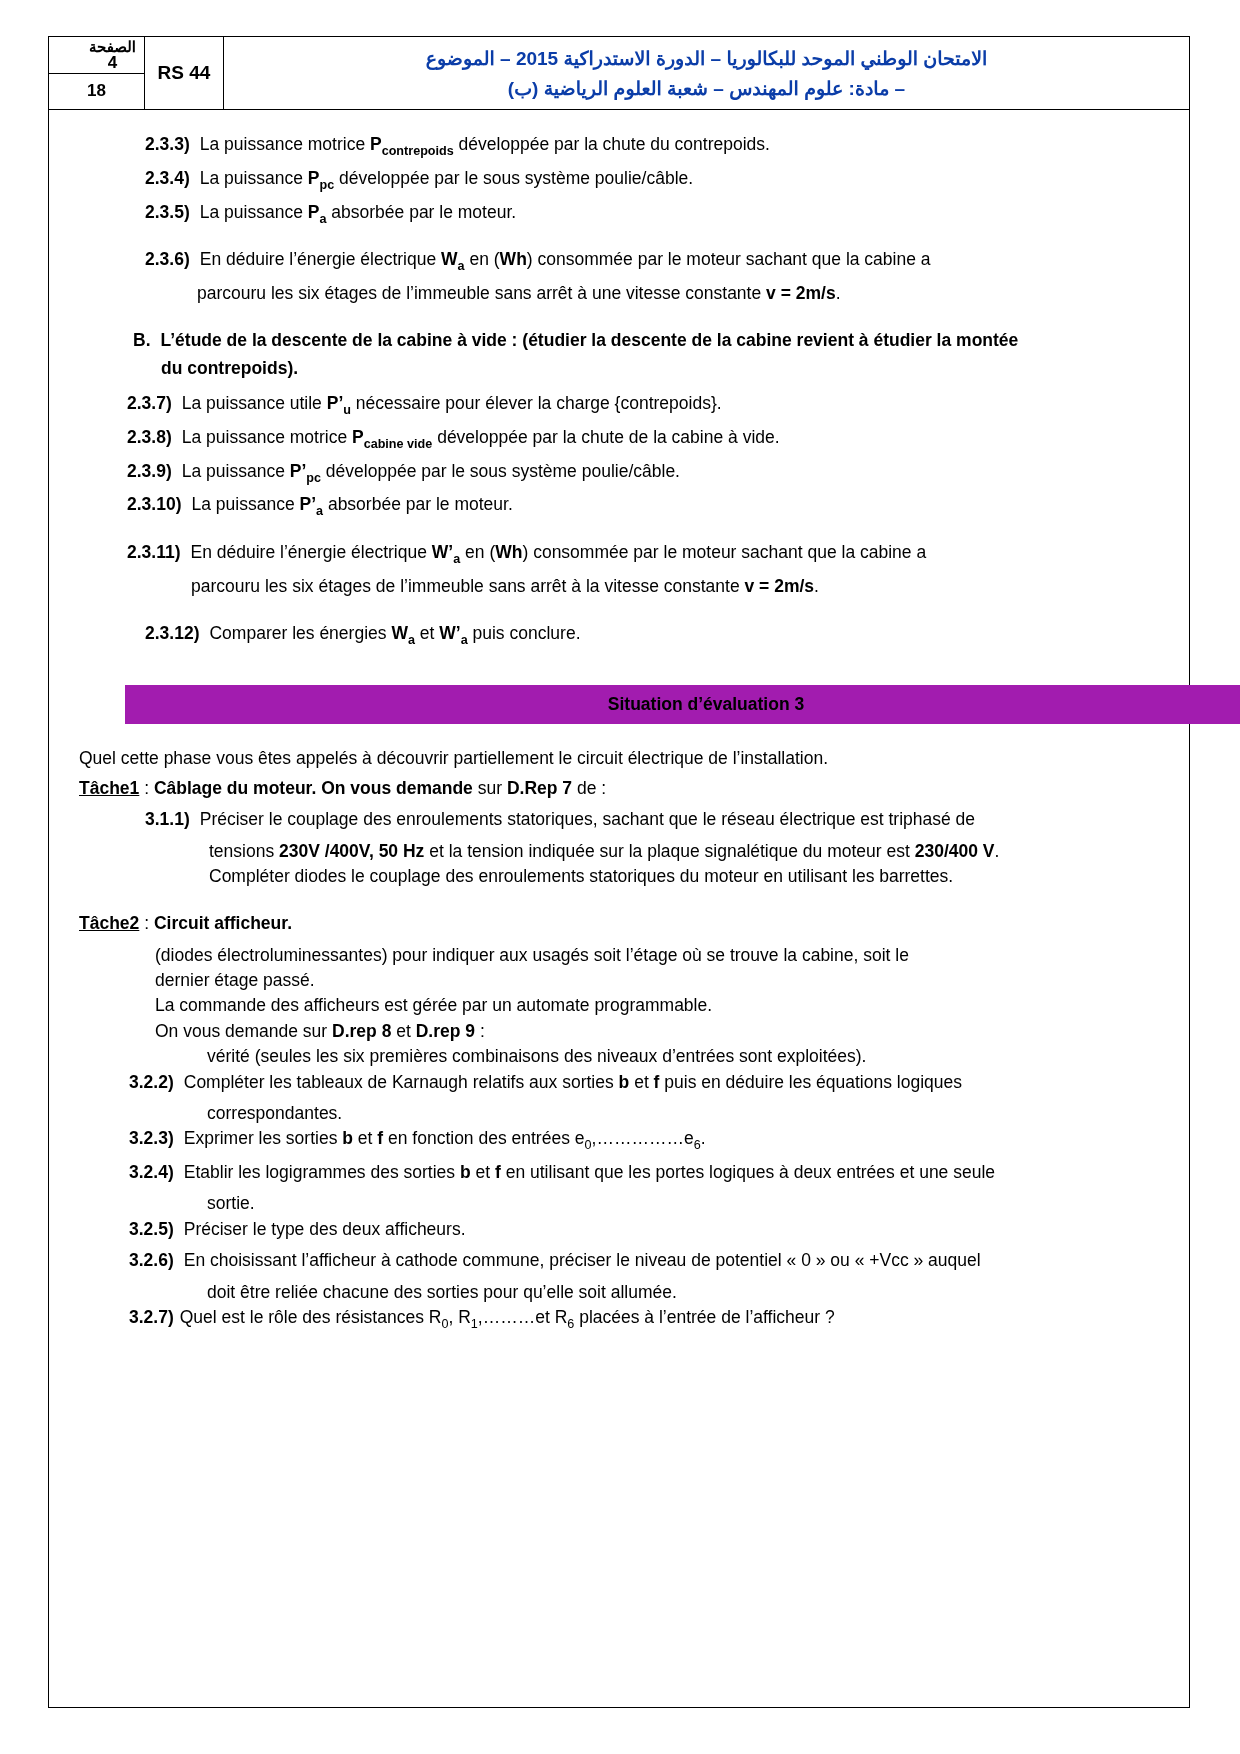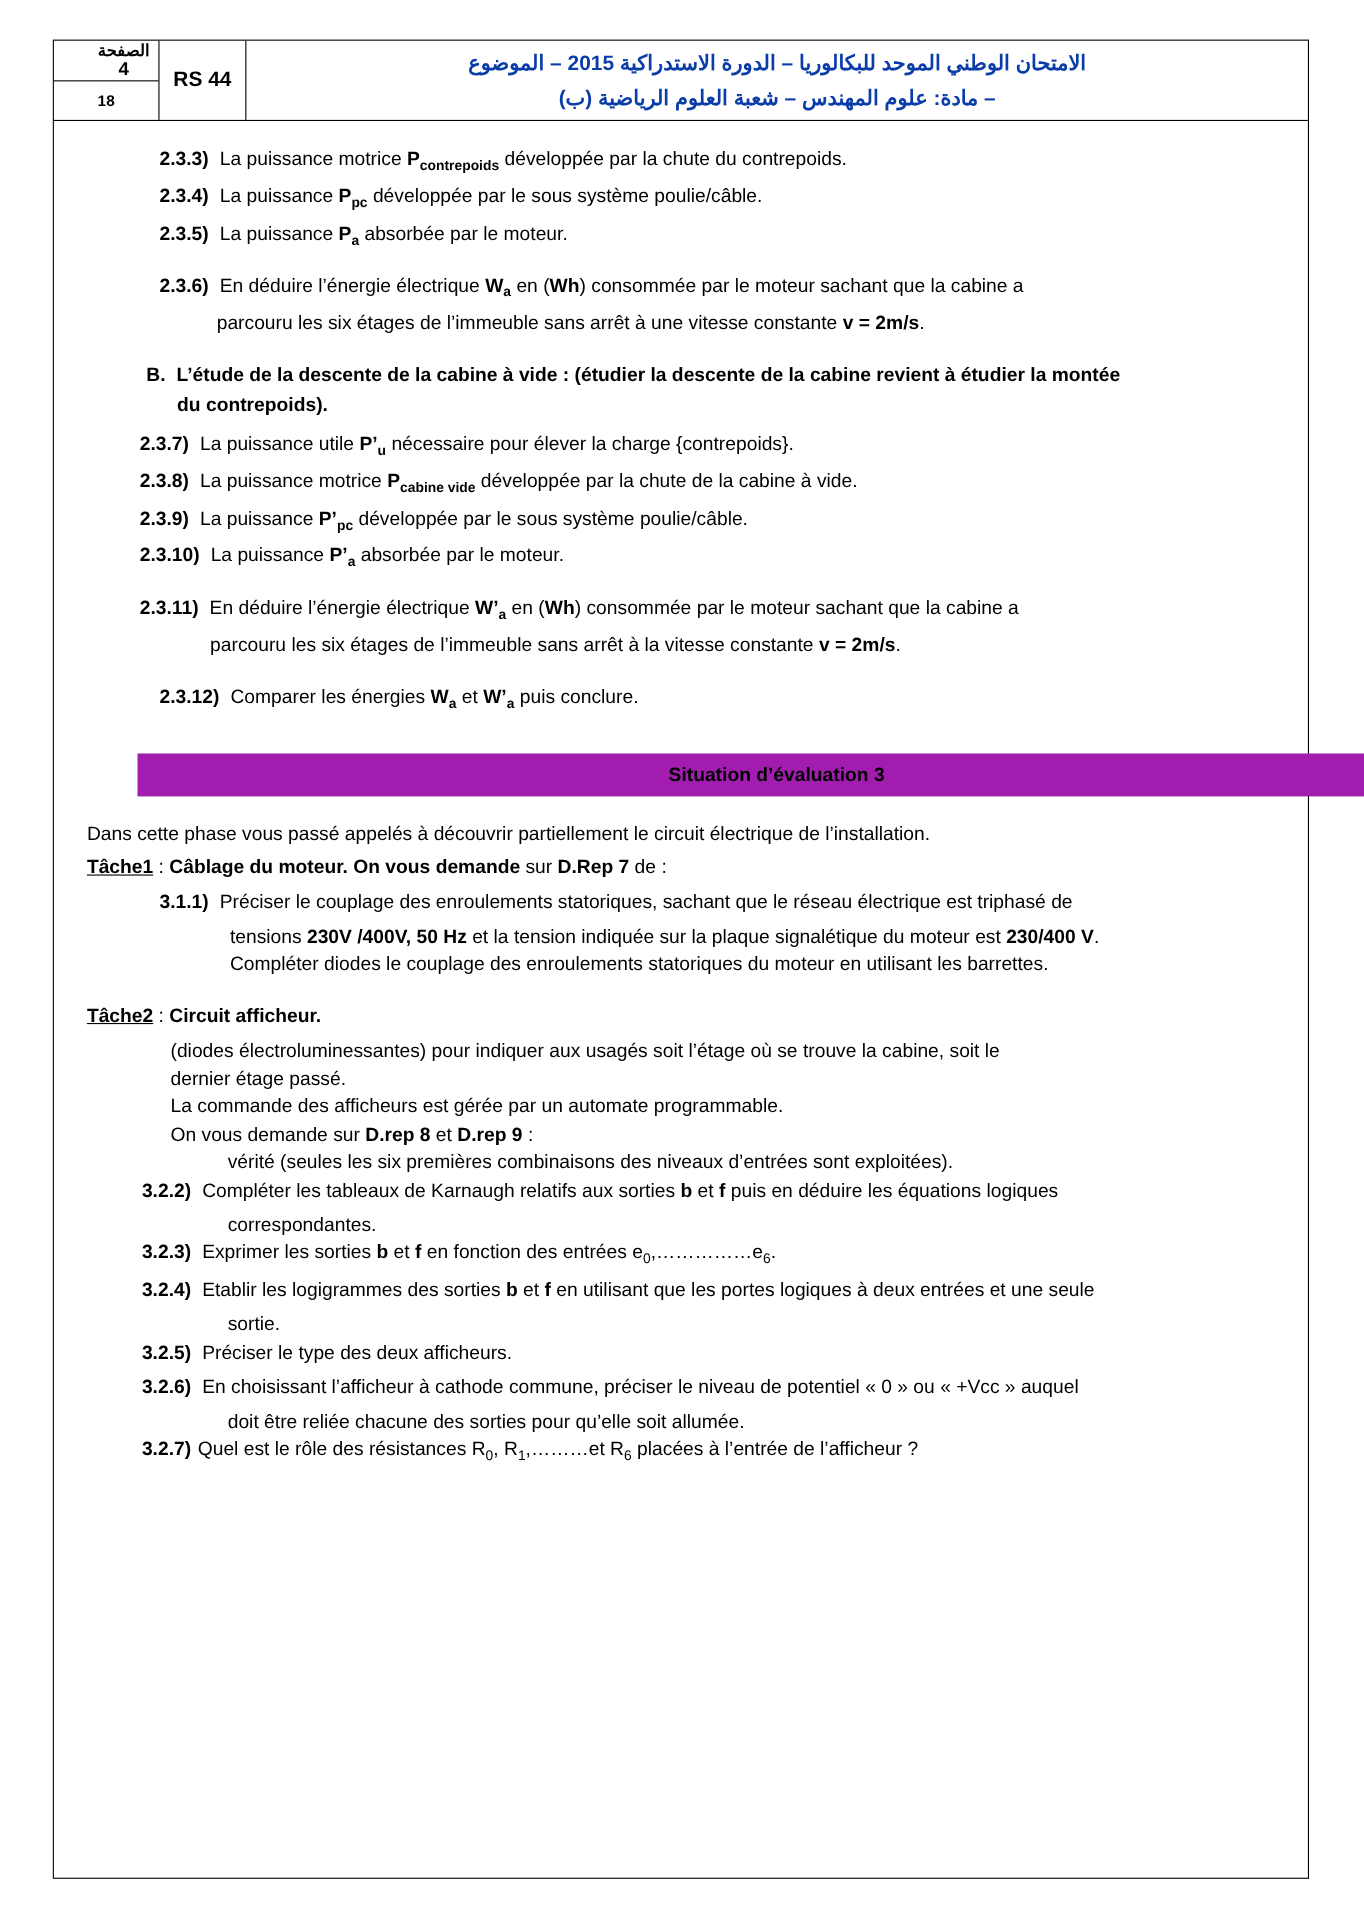--- a/index.html
+++ b/index.html
@@ -45,21 +45,21 @@
     border-bottom: 1px solid #000;
     font-size: 15px;
     font-weight: bold;
     direction: rtl;
   }
   .hdr-page-bottom {
     flex: 1;
     display: flex;
     align-items: center;
     justify-content: center;
-    font-size: 14px;
+    font-size: 17px;
     font-weight: bold;
   }
   .hdr-page-top .num {
     font-size: 17px;
   }
   .hdr-page-top-inner {
     text-align: center;
     line-height: 1.0;
     margin-left: 32px;
   }
@@ -246,21 +246,21 @@
       <span class="lbl">2.3.12)</span>
       <span class="txt"><span>Comparer les énergies </span><b><span>W</span><sub>a</sub></b><span> et </span><b><span>W’</span><sub>a</sub></b><span> puis conclure.</span></span>
     </div>
 
     <div class="gap-l"></div>
 
     <div class="banner">Situation d’évaluation 3</div>
 
     <div class="gap-m"></div>
 
-    <div class="para">Dans cette phase vous passé appelés à découvrir partiellement  le circuit électrique de l’installation.</div>
+    <div class="para">Quel cette phase vous êtes appelés à découvrir partiellement  le circuit électrique de l’installation.</div>
 
     <div class="tache"><b class="u">Tâche1</b><span> :  </span><b>Câblage du moteur.  On vous demande</b><span> sur </span><b>D.Rep 7</b><span> de :</span></div>
 
     <div class="q ind-3" style="padding-left:66px;">
       <span class="lbl">3.1.1)</span>
       <span class="txt">Préciser le couplage des enroulements statoriques, sachant que le réseau électrique est triphasé de</span>
     </div>
     <div class="cont-3"><span>tensions </span><b>230V /400V, 50 Hz</b><span> et la tension indiquée sur la plaque signalétique du moteur est </span><b>230/400 V</b><span>.</span></div>
     <div class="cont-3">Compléter diodes le couplage des enroulements statoriques du moteur en utilisant les barrettes.</div>
 

